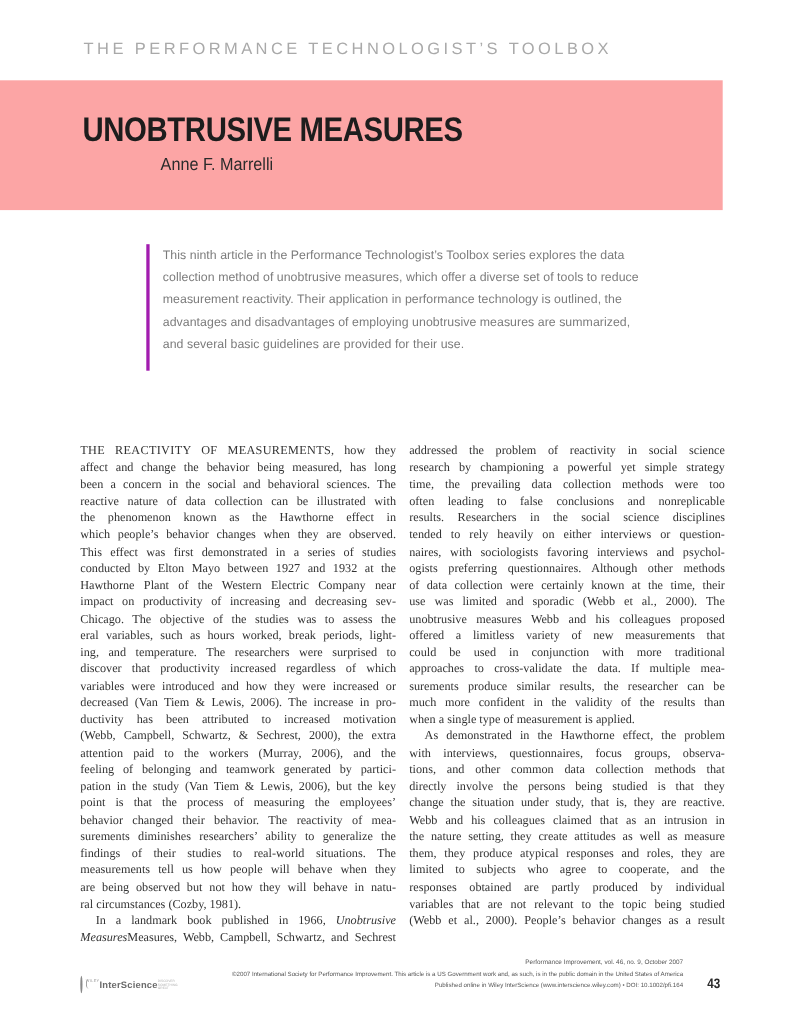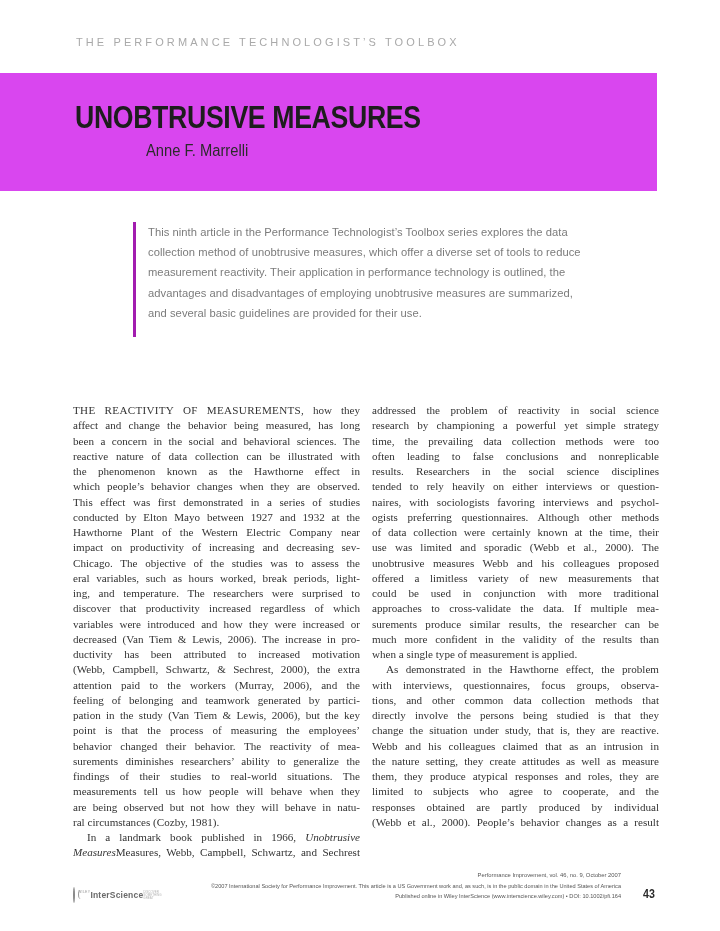--- a/index.html
+++ b/index.html
@@ -12,32 +12,32 @@
     body {
       position: relative;
       font-family: "Liberation Serif", "DejaVu Serif", serif;
       color: #2a2a2a;
     }
     .series-header {
       position: absolute;
       left: 76px;
       top: 36px;
       font-family: "Liberation Sans", "DejaVu Sans", sans-serif;
-      font-size: 11px;
+      font-size: 15px;
       letter-spacing: 3.1px;
       color: #a9a9a9;
       white-space: nowrap;
     }
     .title-band {
       position: absolute;
       left: 0;
       top: 73px;
       width: 657px;
       height: 118px;
-      background: #d946ef;
+      background: #fca5a5;
     }
     .article-title {
       position: absolute;
       left: 75px;
       top: 27px;
       font-family: "Liberation Sans", "DejaVu Sans", sans-serif;
       font-weight: bold;
       font-size: 31px;
       letter-spacing: -0.4px;
       color: #1d1d1d;
@@ -247,20 +247,21 @@
   <span class="line indent">As demonstrated in the Hawthorne effect, the problem</span>
   <span class="line">with interviews, questionnaires, focus groups, observa-</span>
   <span class="line">tions, and other common data collection methods that</span>
   <span class="line">directly involve the persons being studied is that they</span>
   <span class="line">change the situation under study, that is, they are reactive.</span>
   <span class="line">Webb and his colleagues claimed that as an intrusion in</span>
   <span class="line">the nature setting, they create attitudes as well as measure</span>
   <span class="line">them, they produce atypical responses and roles, they are</span>
   <span class="line">limited to subjects who agree to cooperate, and the</span>
   <span class="line">responses obtained are partly produced by individual</span>
+  <span class="line">variables that are not relevant to the topic being studied</span>
   <span class="line">(Webb et al., 2000). People’s behavior changes as a result</span>
 </div>
 
 <div class="footer-logo">
   <div class="globe"></div>
   <div class="logo-text">
     <span class="logo-small">WILEY</span>
     <span class="logo-main">InterScience</span>
     <span class="logo-tag">DISCOVER SOMETHING GREAT</span>
   </div>

